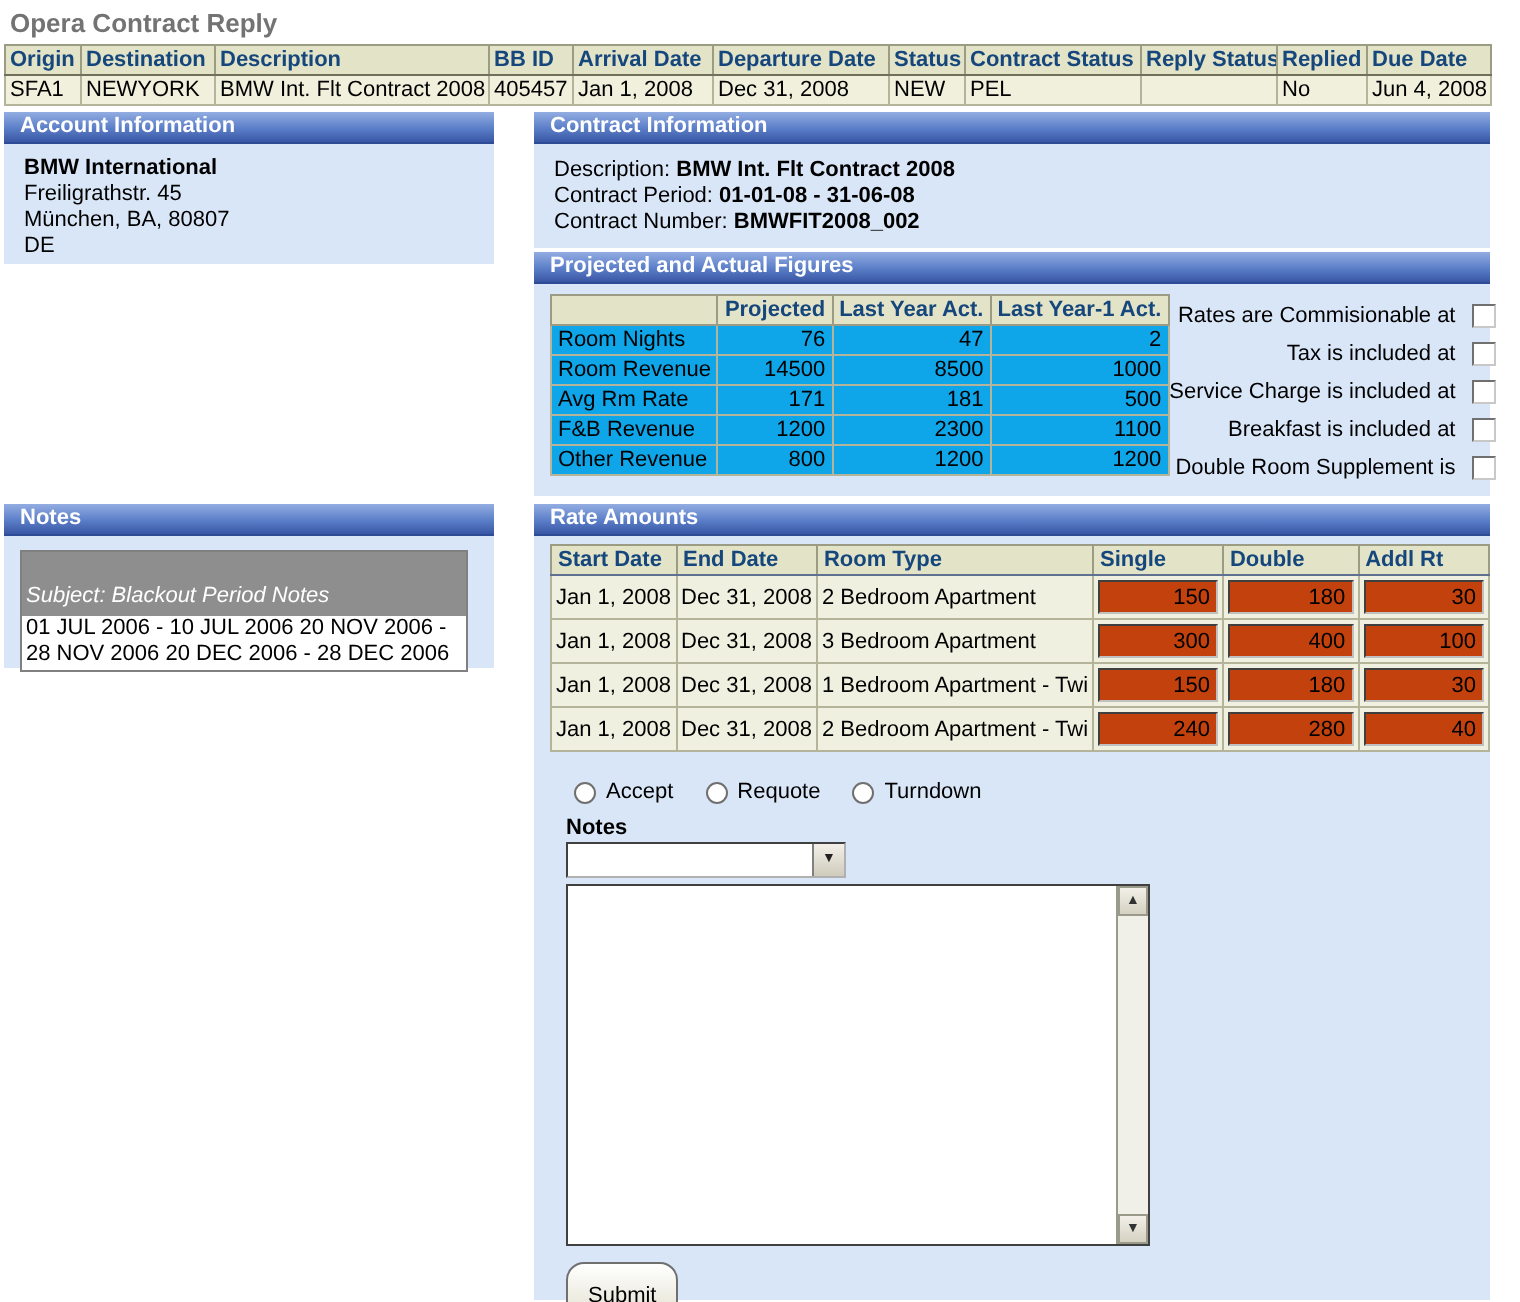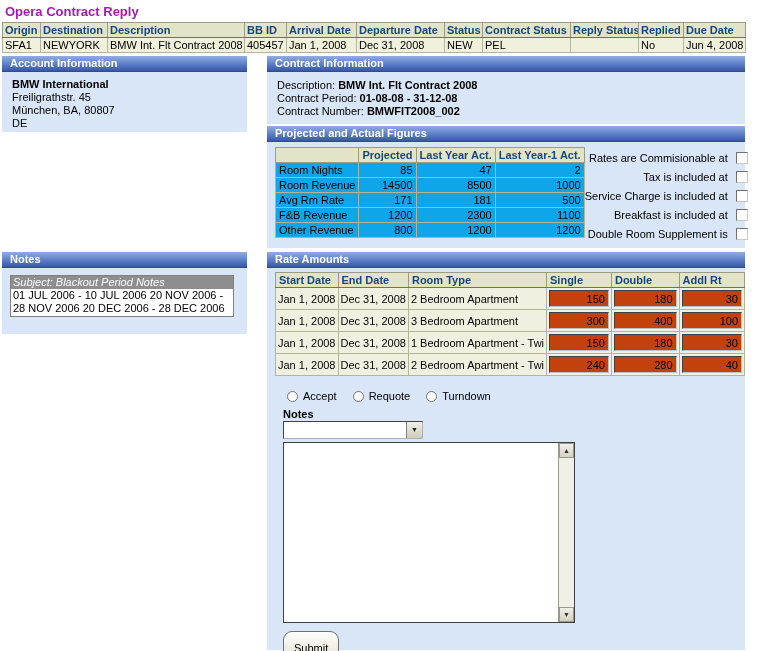--- a/index.html
+++ b/index.html
@@ -1,19 +1,19 @@
 <!DOCTYPE html>
 <html><head>
 <meta charset="utf-8">
 <style>
   * { box-sizing: border-box; }
   body { margin:0; background:#fff; font-family:"Liberation Sans", sans-serif; font-size:11px; color:#000; }
   .page { width:760px; height:651px; position:relative; overflow:hidden; background:#fff; }
 
-  .title { color:#a21caf; font-size:13px; font-weight:bold; margin:4px 0 3px 5px; }
+  .title { color:#737373; font-size:13px; font-weight:bold; margin:4px 0 3px 5px; }
 
   
   table.summary { border-collapse:collapse; table-layout:fixed; width:743px; margin-left:2px; border:1px solid #808080; }
   table.summary th { background:#E3E3C8; color:#16477C; font-weight:bold; text-align:left;
     border:1px solid #9C9C84; border-bottom:1px solid #6F6F5C; padding:1px 2px; height:14px;
     white-space:nowrap; overflow:hidden; }
   table.summary td { background:#F0F0DC; border:1px solid #B4B49A; padding:1px 2px; height:14px;
     white-space:nowrap; overflow:hidden; }
 
   .cols { display:flex; gap:8px; margin:3px 0 0 2px; }
@@ -25,21 +25,21 @@
     background:linear-gradient(to bottom,#93ADE2 0%,#5B7EC8 55%,#3956A4 100%);
     border-bottom:1px solid #2E4C96; }
   .sec-body { background:#D9E6F7; }
 
   .acct-body { height:60px; padding:6px 0 0 10px; line-height:13px; }
   .acct-name { font-weight:bold; }
 
   .notes-sec { margin-top:120px; }
   .notes-body { height:66px; padding:7px 0 0 8px; }
   .notes-box { width:224px; background:#fff; border:1px solid #808080; }
-  .notes-box-hdr { background:#8E8E8E; color:#fff; font-style:italic; height:13px; line-height:13px; padding:0 2px;
+  .notes-box-hdr { background:#8E8E8E; color:#fff; font-style:italic; height:13px; line-height:13px; padding:16px 2px;
     white-space:nowrap; overflow:hidden; }
   .notes-box-body { padding:0 2px 1px 2px; line-height:13px; }
 
   .contract-body { height:52px; padding:7px 0 0 10px; line-height:13px; }
   .fld-val { font-weight:bold; }
 
   .proj-sec { margin-top:2px; }
   .proj-body { height:106px; display:flex; padding:5px 8px 0 8px; }
 
   table.fig { border-collapse:collapse; align-self:flex-start; }
@@ -166,21 +166,21 @@
     <div class="col-right">
       <div>
         <div class="sec-hdr">Contract Information</div>
         <div class="sec-body contract-body">
           <div>
             <span>Description:</span>
             <span class="fld-val">BMW Int. Flt Contract 2008</span>
           </div>
           <div>
             <span>Contract Period:</span>
-            <span class="fld-val">01-08-08 - 31-12-08</span>
+            <span class="fld-val">01-01-08 - 31-06-08</span>
           </div>
           <div>
             <span>Contract Number:</span>
             <span class="fld-val">BMWFIT2008_002</span>
           </div>
         </div>
       </div>
 
       <div class="proj-sec">
         <div class="sec-hdr">Projected and Actual Figures</div>
@@ -196,21 +196,21 @@
               <tr>
                 <th></th>
                 <th>Projected</th>
                 <th>Last Year Act.</th>
                 <th>Last Year-1 Act.</th>
               </tr>
             </thead>
             <tbody>
               <tr>
                 <td>Room Nights</td>
-                <td class="num">85</td>
+                <td class="num">76</td>
                 <td class="num">47</td>
                 <td class="num">2</td>
               </tr>
               <tr>
                 <td>Room Revenue</td>
                 <td class="num">14500</td>
                 <td class="num">8500</td>
                 <td class="num">1000</td>
               </tr>
               <tr>

